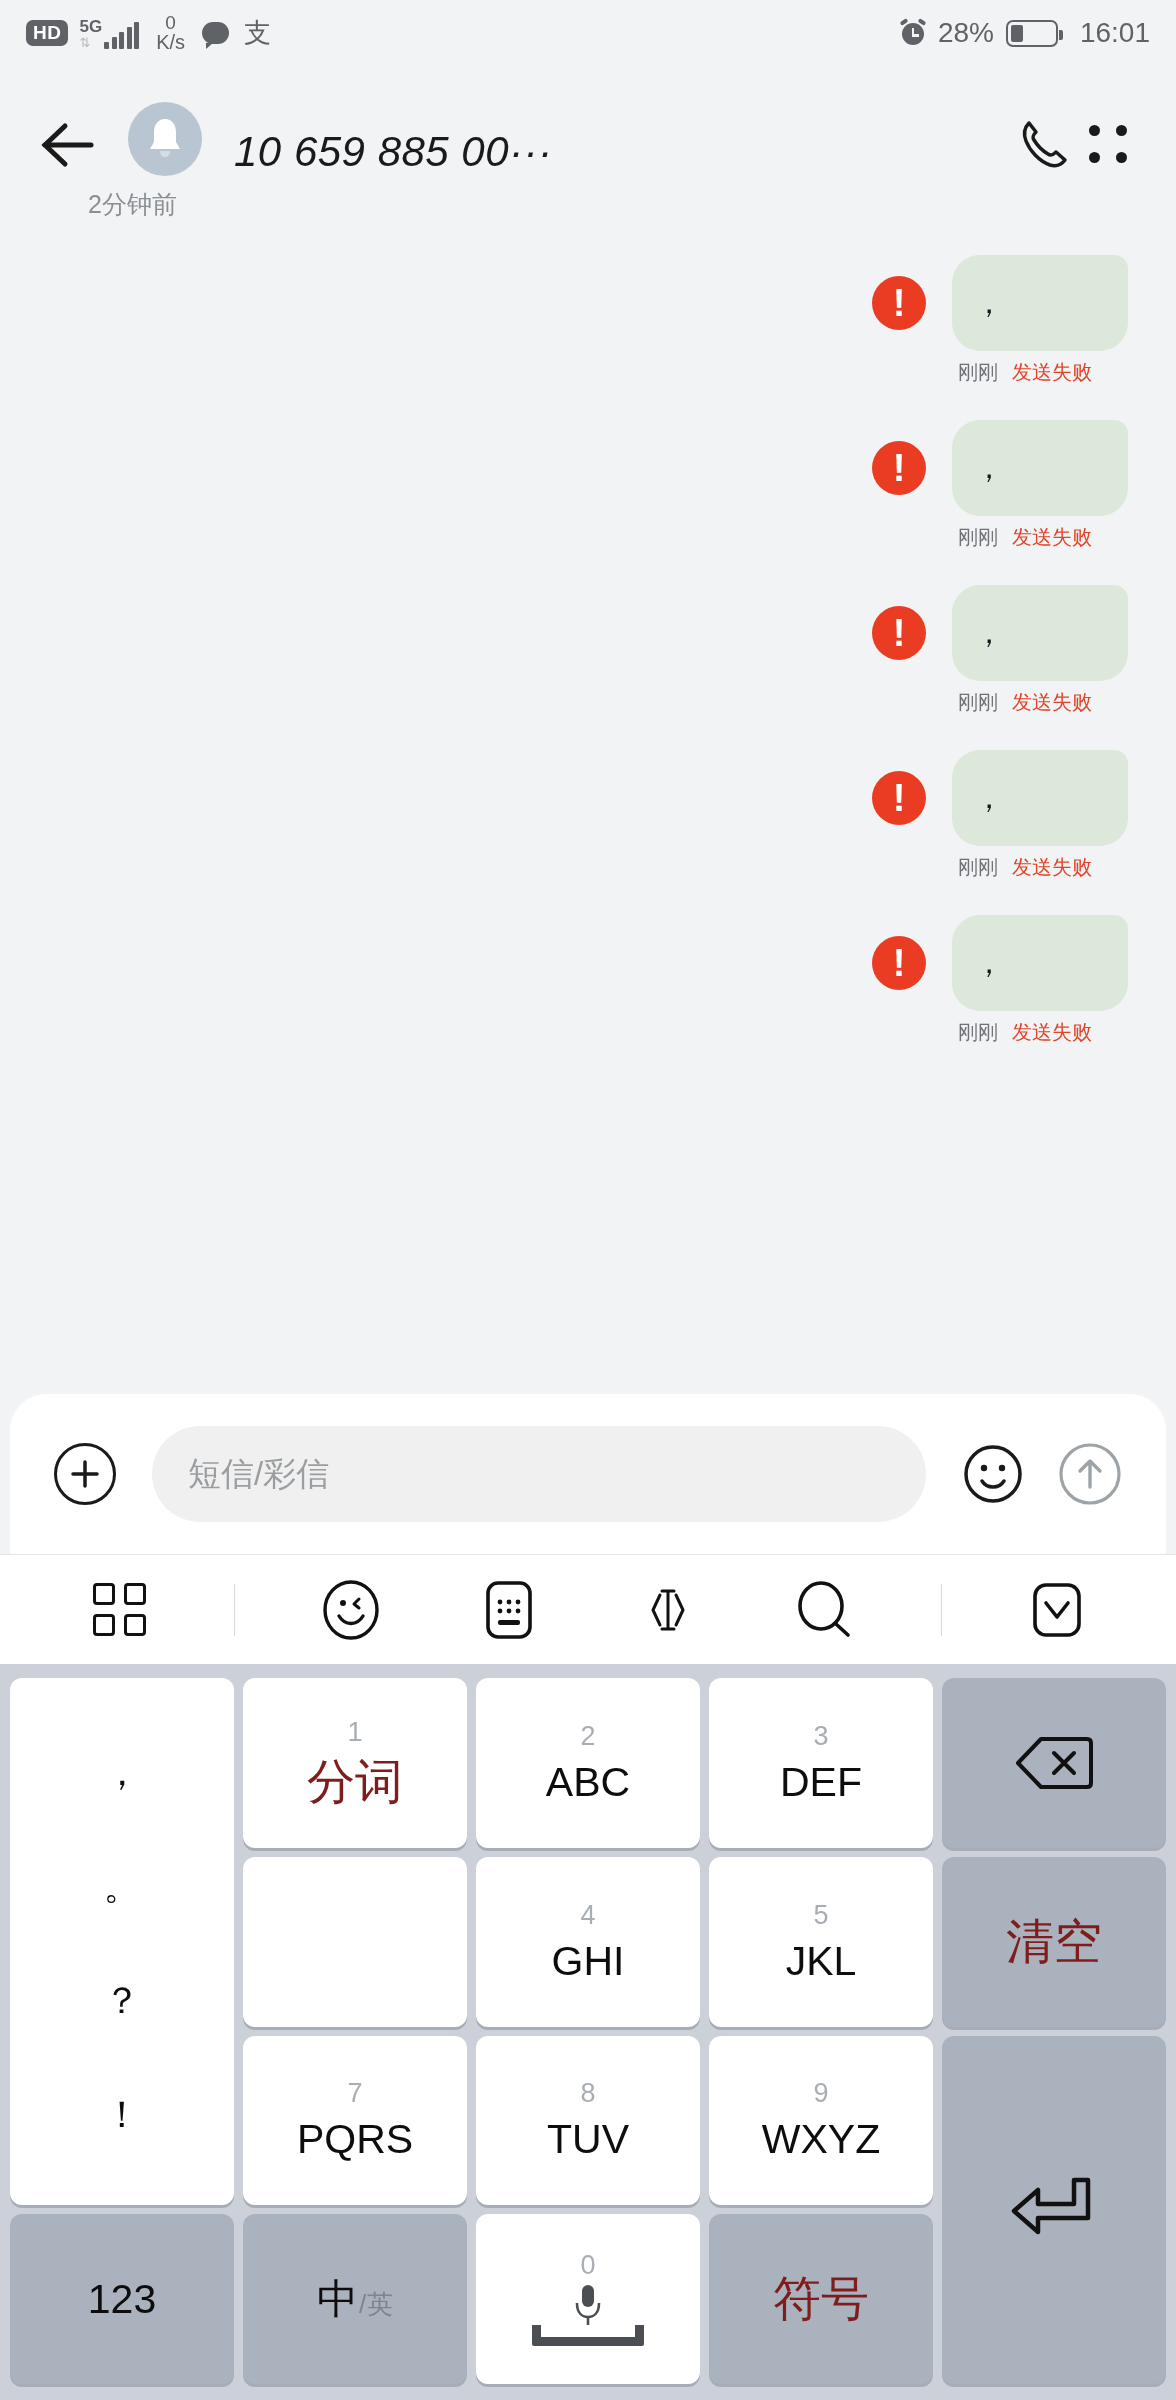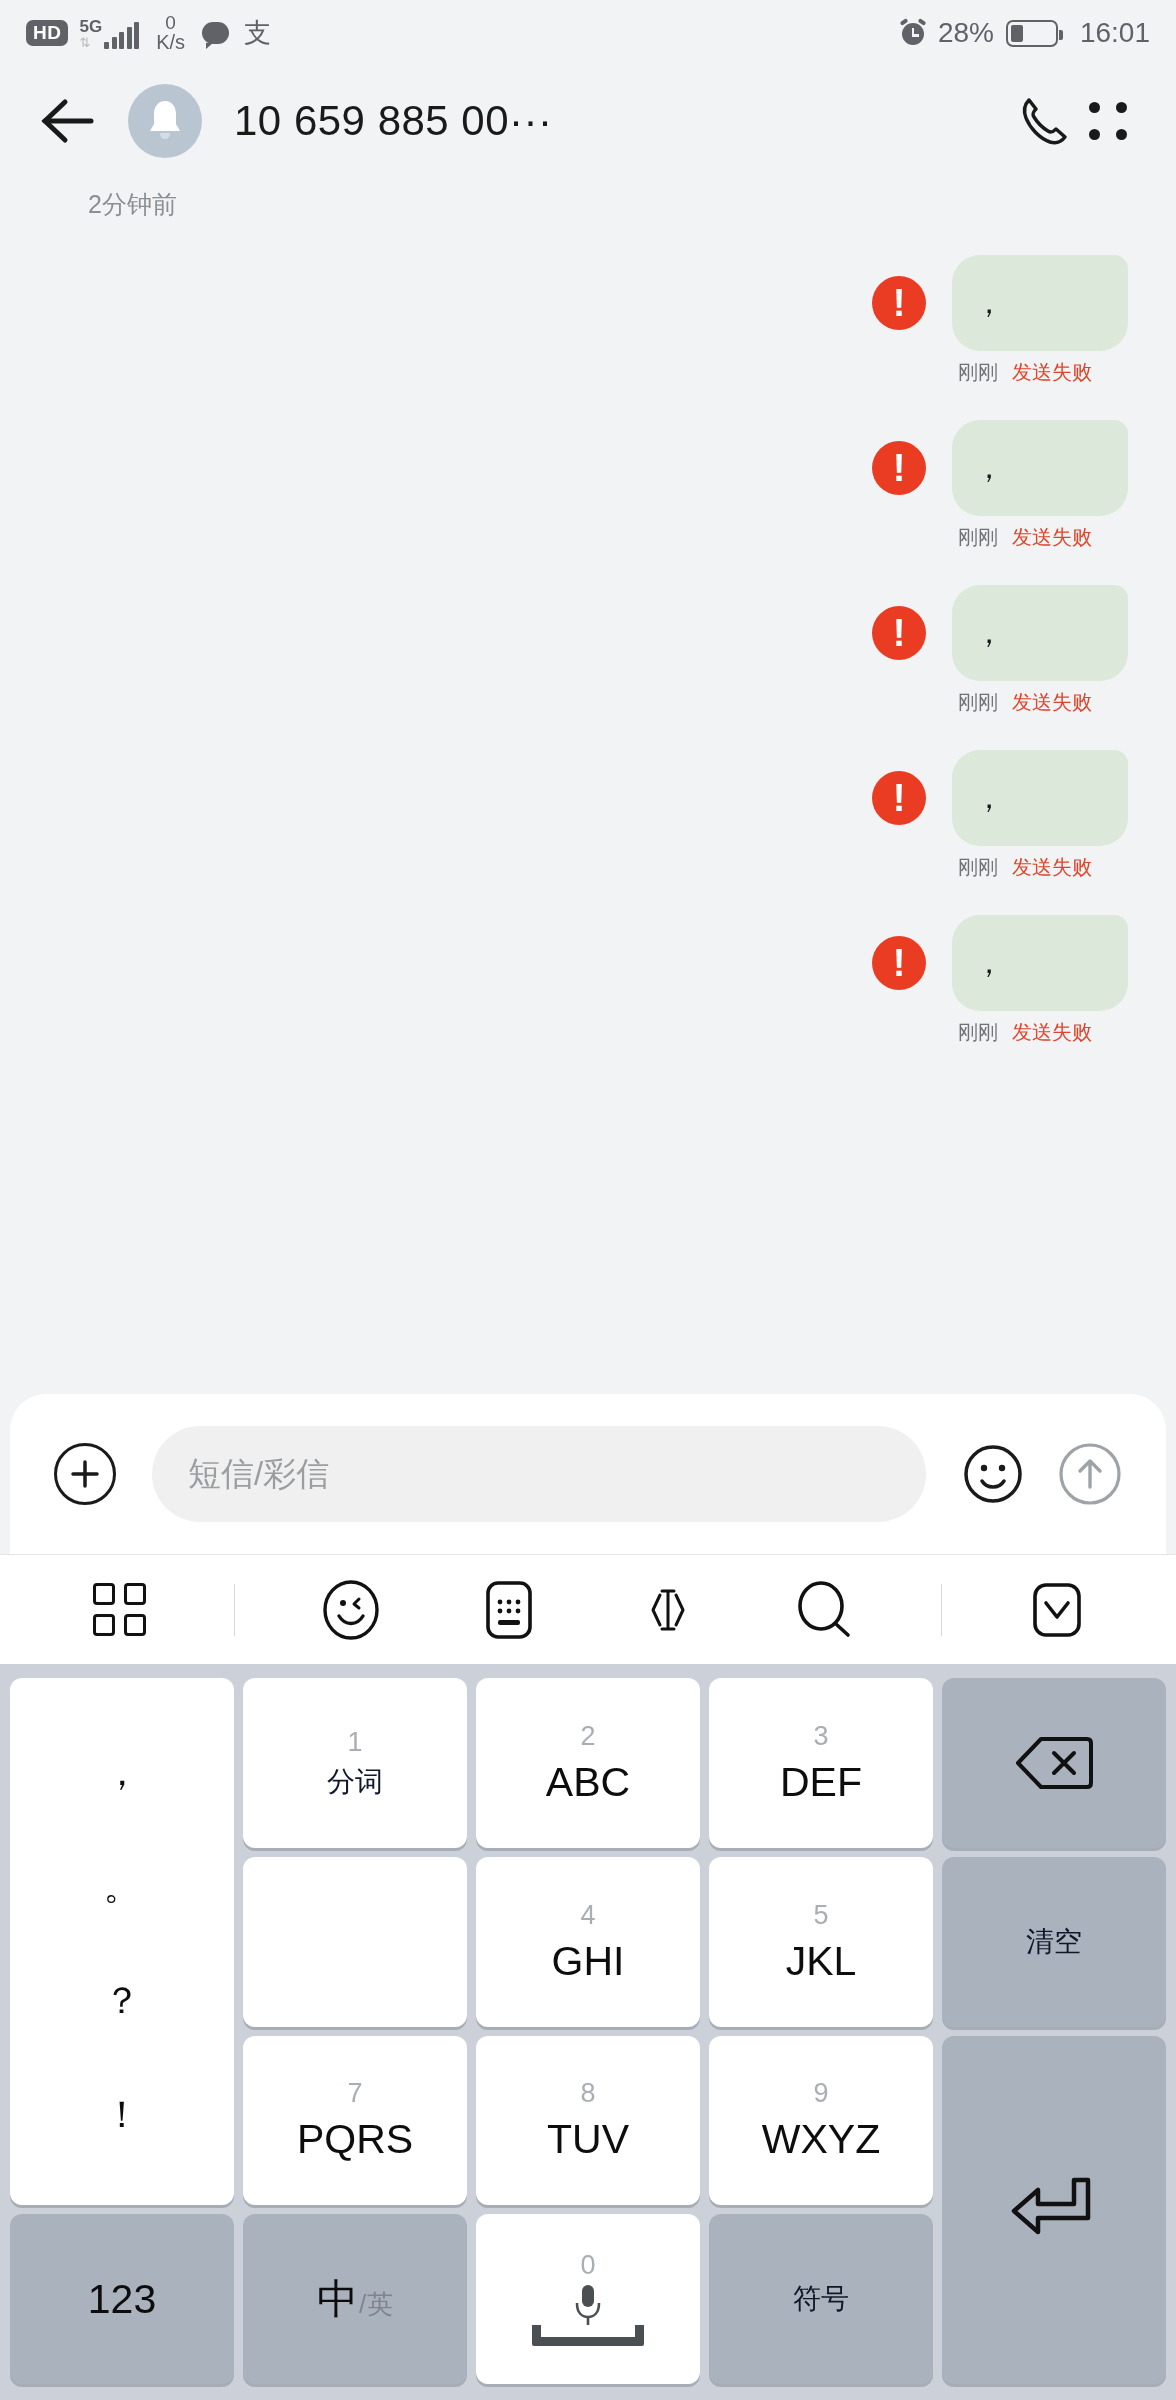--- a/index.html
+++ b/index.html
@@ -64,21 +64,21 @@
   .battery:after {
     content:""; position: absolute; right: -7px; top: 8px; width: 4px; height: 10px;
     background: #5f6368; border-radius: 0 2px 2px 0;
   }
   .battery .fill { height: 100%; width: 28%; background: #5f6368; border-radius: 2px; }
   .clock { font-size: 28px; color: #5f6368; margin-left: 10px; }
 
   
   .header {
     position: absolute; top: 66px; left: 0; width: 1176px; height: 110px;
-    display: flex; align-items: center; padding: 0 36px;
+    display: flex; align-items: flex-end; padding: 0 36px; font-style: italic;
   }
   .back-btn { width: 62px; height: 62px; display: flex; align-items: center; justify-content: center; }
   .avatar {
     width: 74px; height: 74px; border-radius: 50%; background: #b9c6d1;
     display: flex; align-items: center; justify-content: center; margin-left: 30px;
   }
   .title {
     flex: 1; font-size: 42px; color: #1a1a1a; margin-left: 32px;
     letter-spacing: .5px; white-space: nowrap; overflow: hidden;
   }
@@ -146,21 +146,21 @@
   .key {
     border-radius: 12px; display: flex; flex-direction: column;
     align-items: center; justify-content: center;
     box-shadow: 0 3px 0 rgba(120,128,140,.45);
     user-select: none;
   }
   .key-white { background: #ffffff; }
   .key-gray  { background: #aab2bd; }
   .key .num { font-size: 27px; color: #a9aeb5; line-height: 1; margin-bottom: 12px; }
   .key .lbl { font-size: 41px; color: #0d0d0d; line-height: 1; }
-  .key .lbl-cn { font-size: 28px; color: #0f172a; line-height: 1; }
+  .key .lbl-cn { font-size: 48px; color: #7f1d1d; line-height: 1; }
 
   .punct-key {
     grid-row: 1 / span 3; grid-column: 1;
     display: flex; flex-direction: column; align-items: center;
     justify-content: space-around; padding: 38px 0 34px 0;
   }
   .punct-key span { font-size: 37px; color: #0d0d0d; line-height: 1; }
 
   .enter-key { grid-row: 3 / span 2; grid-column: 5; }
 

